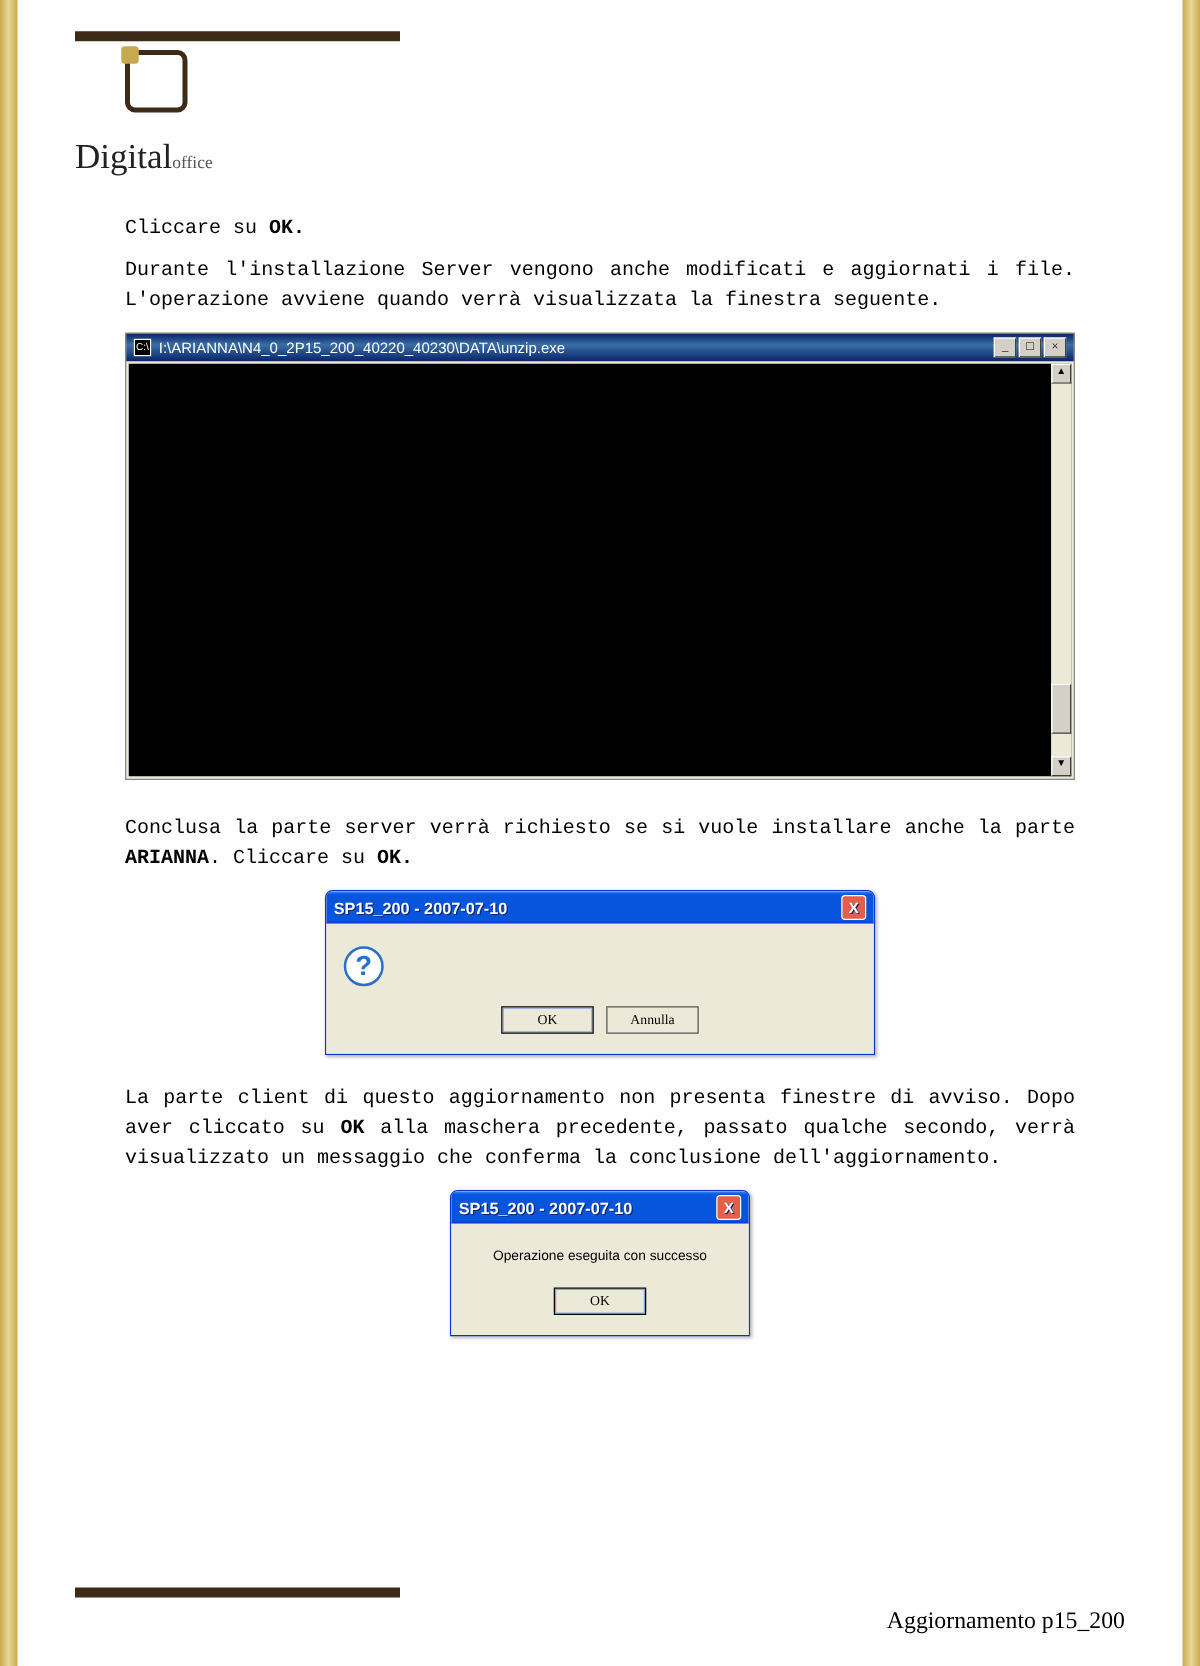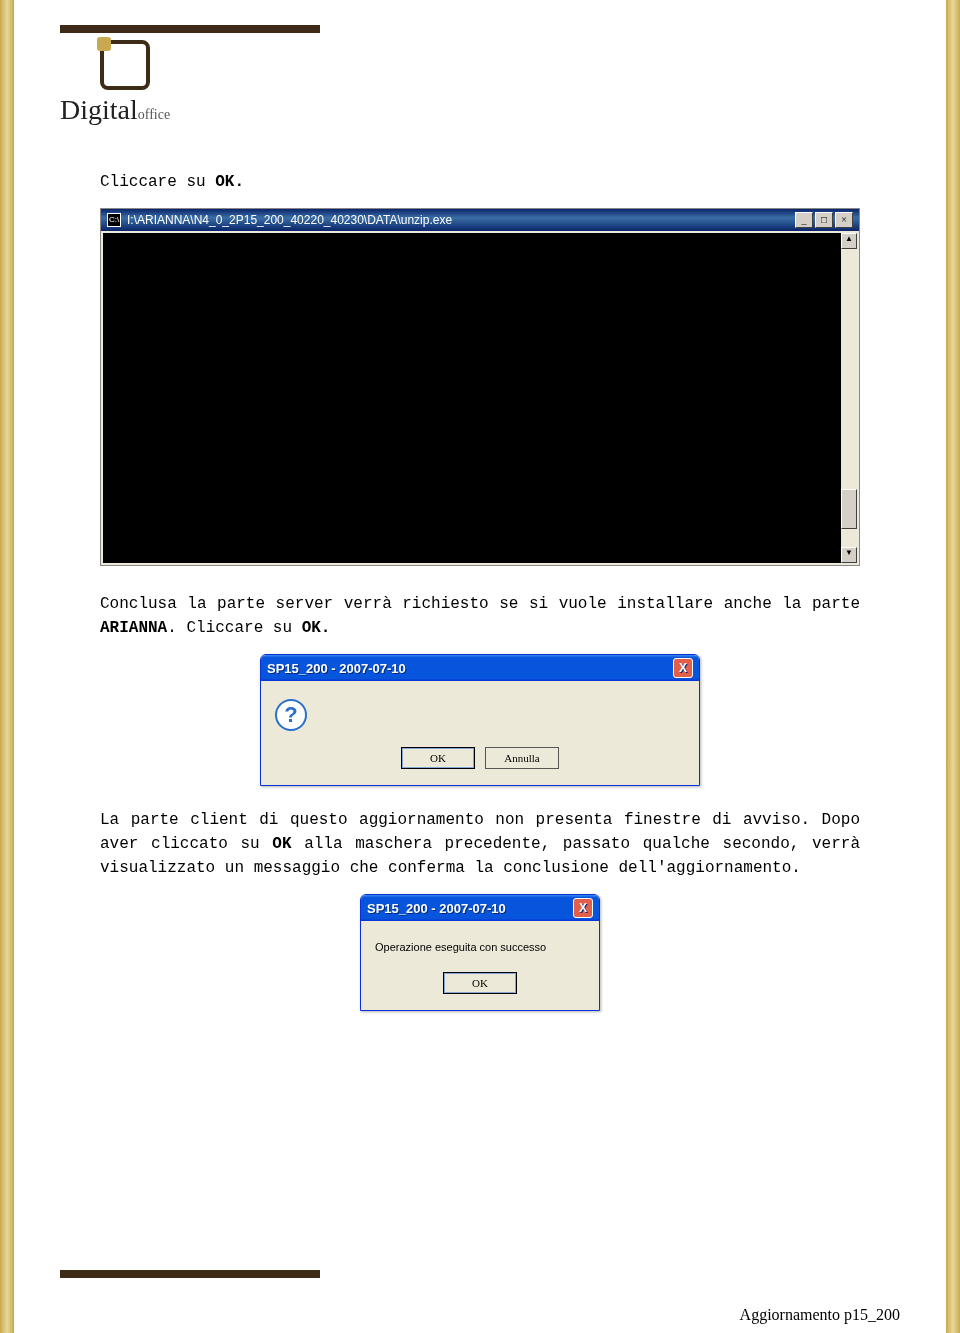--- a/index.html
+++ b/index.html
@@ -47,21 +47,21 @@
       content: "";
       position: absolute;
       width: 14px; height: 14px;
       background: #c9a94f;
       border-radius: 3px;
       top: -7px; left: -7px;
     }
     .logo-text {
       font-family: Georgia, serif;
       font-size: 28px;
-      margin-top: 4px;
+      margin-top: 20px;
       color: #222;
     }
     .logo-text .sub {
       font-size: 14px;
       color: #555;
     }
     .content {
       position: absolute;
       top: 170px;
       left: 100px;
@@ -208,23 +208,23 @@
     }
 
     .footer-bar {
       position: absolute;
       bottom: 55px; left: 60px;
       width: 260px; height: 8px;
       background: #3d2b17;
     }
     .footer-text {
       position: absolute;
-      bottom: 9px; right: 60px;
+      bottom: 25px; right: 60px;
       font-family: Georgia, serif;
-      font-size: 16px;
+      font-size: 19px;
     }
   </style>
 </head>
 <body>
 
 <div class="gold-border-left"></div>
 <div class="gold-border-right"></div>
 
 <div class="top-bar"></div>
 
@@ -233,20 +233,21 @@
   <div class="logo-text">
     <span>Digital</span><span class="sub">office</span>
   </div>
 </div>
 
 <div class="content">
 
   <p class="para">
     <span>Cliccare su </span><span class="bold">OK.</span>
   </p>
+  <p class="para">Durante l'installazione Server vengono anche modificati e aggiornati i file. L'operazione avviene quando verrà visualizzata la finestra seguente.</p>
 
   <div class="cmd-window">
     <div class="cmd-titlebar">
       <div class="left">
         <div class="cmd-icon">C:\</div>
         <span>I:\ARIANNA\N4_0_2P15_200_40220_40230\DATA\unzip.exe</span>
       </div>
       <div class="win-controls">
         <div class="win-btn">_</div>
         <div class="win-btn">□</div>
@@ -287,21 +288,21 @@
   <p class="para" style="margin-top:22px">
     <span>La parte client di questo aggiornamento non presenta finestre di avviso. Dopo aver cliccato su </span><span class="bold">OK</span><span> alla maschera precedente, passato qualche secondo, verrà visualizzato un messaggio che conferma la conclusione dell'aggiornamento.</span>
   </p>
 
   <div class="xp-dialog small">
     <div class="xp-titlebar">
       <span>SP15_200 - 2007-07-10</span>
       <div class="xp-close">X</div>
     </div>
     <div class="xp-body">
-      <div class="xp-msg" style="text-align:left">Operazione eseguita con successo</div>
+      <div class="xp-msg" style="text-align:center">Operazione eseguita con successo</div>
       <div class="xp-buttons">
         <button class="xp-button default">OK</button>
       </div>
     </div>
   </div>
 
 </div>
 
 <div class="footer-bar"></div>
 <div class="footer-text">Aggiornamento p15_200</div>

